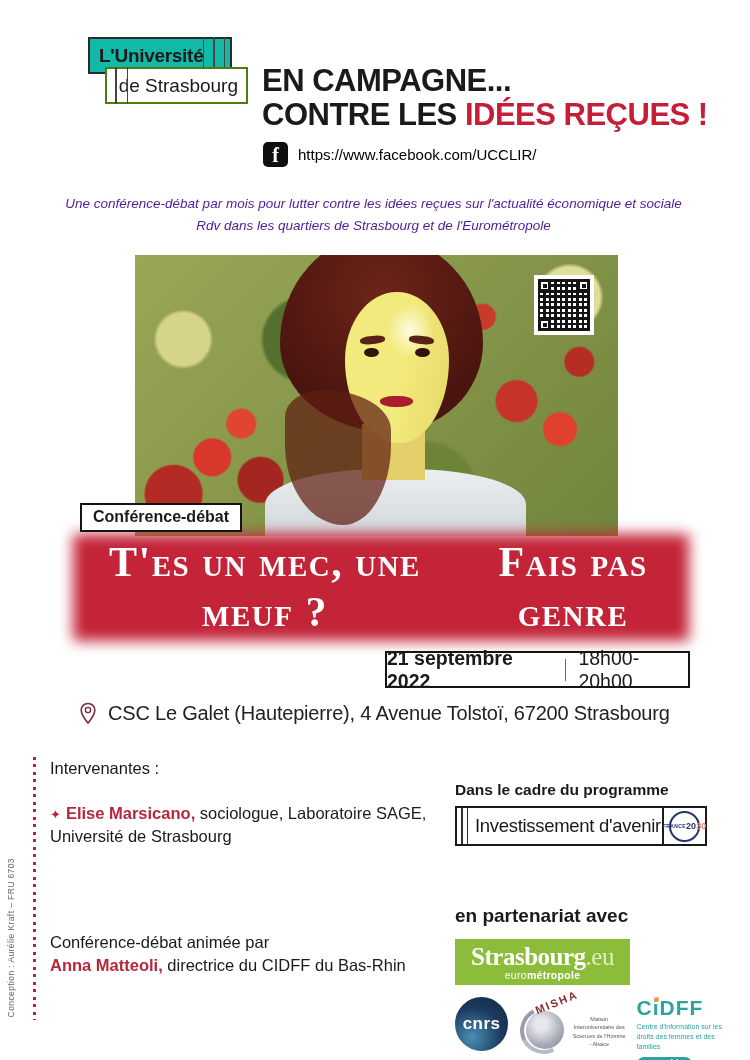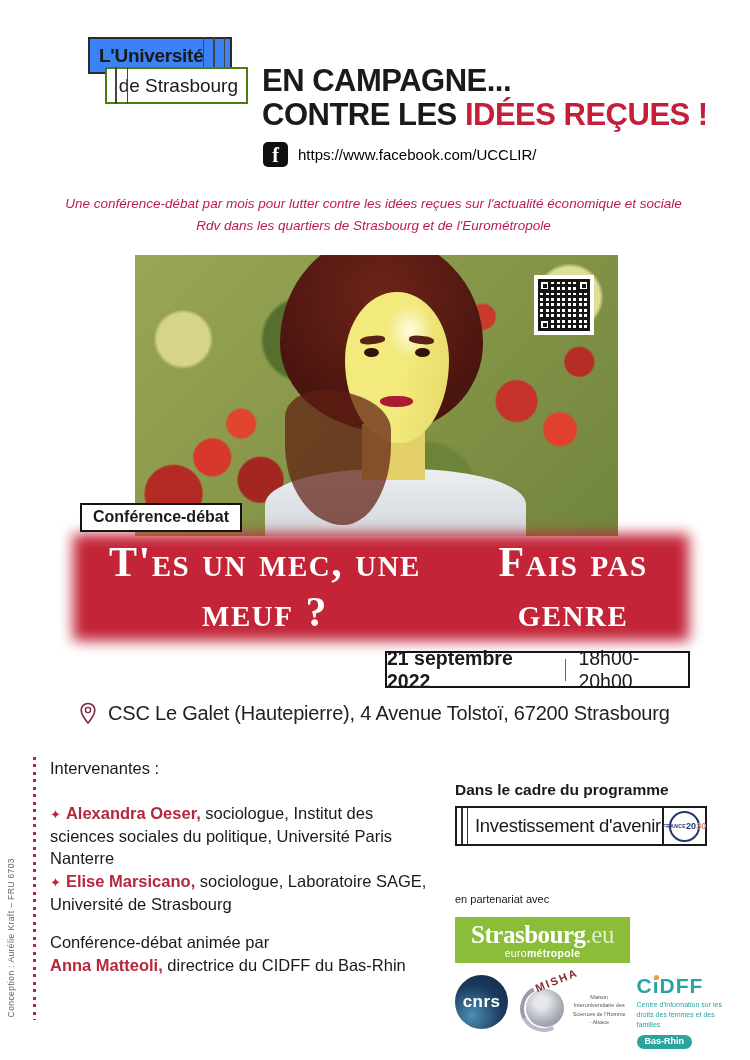--- a/index.html
+++ b/index.html
@@ -3,41 +3,41 @@
 <meta charset="utf-8">
 <style>
   html,body{margin:0;padding:0;background:#fff;}
   #poster{
     position:relative; width:750px; height:1060px; background:#fff;
     font-family:"Liberation Sans", sans-serif; color:#1a1a1a; overflow:hidden;
   }
   
   .uni-logo{position:absolute; left:88px; top:37px; width:170px; height:70px;}
   .uni-box1{position:absolute; left:0; top:0; width:144px; height:37px; border:2px solid #2b2b2b;
-    background:#3b82f6; display:flex; align-items:center; padding-left:9px; box-sizing:border-box;
+    background:#14b8a6; display:flex; align-items:center; padding-left:9px; box-sizing:border-box;
     font-size:19px; font-weight:700; letter-spacing:-0.3px;}
   .uni-box1 .bars{position:absolute; right:5px; top:-2px; height:37px; display:flex; gap:9px;}
   .uni-box1 .bars i{display:block; width:1.5px; height:37px; background:#444;}
   .uni-box2{position:absolute; left:17px; top:30px; width:143px; height:37px; border:2px solid #4d7c0f;
     background:#fff; display:flex; align-items:center; justify-content:flex-end; padding-right:8px;
     box-sizing:border-box; font-size:19px;}
   .uni-box2 .bars{position:absolute; left:8px; top:-2px; height:37px; display:flex; gap:10px;}
   .uni-box2 .bars i{display:block; width:1.5px; height:37px; background:#444;}
   
   .main-title{position:absolute; left:262px; top:64px; font-size:31px; font-weight:800;
     letter-spacing:-0.5px; line-height:1.1; white-space:nowrap;}
   .title-red{color:#c41e38;}
   .fb-row{position:absolute; left:263px; top:142px; display:flex; align-items:center; gap:10px;}
   .fb-icon{width:25px; height:25px; background:#0f0f0f; border-radius:5px; color:#fff;
     font-family:"Liberation Serif", serif; font-weight:700; font-size:20px;
     display:flex; align-items:flex-end; justify-content:center; line-height:23px;}
   .fb-url{font-size:15px; color:#000000;}
   
   .tagline{position:absolute; left:0; top:193px; width:747px; text-align:center;
-    font-style:italic; color:#be185d; font-size:13.5px; line-height:1.6;}
+    font-style:italic; color:#4c1d95; font-size:13.5px; line-height:1.6;}
   
   .photo{position:absolute; left:135px; top:255px; width:483px; height:281px; overflow:hidden;
     background-color:#8a9a4c;
     background-image:
       radial-gradient(circle at 8% 85%, #b32b24 0 28px, transparent 30px),
       radial-gradient(circle at 16% 72%, #d8372b 0 18px, transparent 20px),
       radial-gradient(circle at 26% 80%, #a32620 0 22px, transparent 24px),
       radial-gradient(circle at 22% 60%, #e0452f 0 14px, transparent 16px),
       radial-gradient(circle at 79% 52%, #c5332a 0 20px, transparent 22px),
       radial-gradient(circle at 88% 62%, #e2402e 0 16px, transparent 18px),
@@ -115,21 +115,21 @@
   .iv-label{flex:1; font-size:18.5px; letter-spacing:-0.3px; white-space:nowrap;}
   .f2030{width:41px; align-self:stretch; border-left:2px solid #1a1a1a;
     display:flex; align-items:center; justify-content:center;}
   .f2030-circle{width:31px; height:31px; border:2px solid #24356b; border-radius:50%;
     box-sizing:border-box; display:flex; flex-direction:row; align-items:center;
     justify-content:center; font-weight:700;}
   .f2030-top{font-size:5px; color:#24356b; letter-spacing:0.4px;}
   .f2030-bot{font-size:9px; line-height:1; color:#24356b;}
   .f2030-bot .o{color:#e08a70;}
   .partners{position:absolute; left:455px; top:890px; width:280px;}
-  .partners h3{margin:3px 0 12px 0; font-size:11px; font-weight:400;}
+  .partners h3{margin:15px 0 12px 0; font-size:19px; font-weight:700;}
   .stras-box{width:175px; height:46px; background:#8cbd3a; color:#fff; display:flex;
     flex-direction:column; align-items:center; justify-content:center; line-height:1;text-align:center;}
   .stras-main{font-family:"Liberation Serif", serif; font-weight:700; font-size:25px;
     letter-spacing:-0.5px;}
   .stras-main .eu{font-weight:400; color:rgba(255,255,255,0.72);}
   .stras-sub{font-size:10.5px; margin-top:1px; letter-spacing:0.3px;}
   .stras-sub b{font-weight:700;}
   .logo-row{display:flex; align-items:flex-start; gap:12px; margin-top:12px;}
   .cnrs{width:54px; height:54px; border-radius:50%;
     background:radial-gradient(circle at 32% 75%, #4b8fb3, #1b3a5e 55%, #122844 100%);
@@ -234,23 +234,20 @@
     </svg>
     <span>CSC Le Galet (Hautepierre), 4 Avenue Tolstoï, 67200 Strasbourg</span>
   </div>
 
   <div class="dotline"></div>
   <div class="credit">Conception : Aurélie Kraft – FRU 6703</div>
 
   <div class="speakers">
     <h3>Intervenantes :</h3>
     <div class="sp-item">
-      <span class="bullet">✦</span><span class="sp-name">Alexandra Oeser,</span><span> sociologue, Institut des sciences sociales du politique, Université Paris Nanterre</span>
-    </div>
-    <div class="sp-item">
       <span class="bullet">✦</span><span class="sp-name">Elise Marsicano,</span><span> sociologue, Laboratoire SAGE, Université de Strasbourg</span>
     </div>
   </div>
 
   <div class="moderation">
     <div>Conférence-débat animée par</div>
     <div><span class="mod-name">Anna Matteoli,</span><span> directrice du CIDFF du Bas-Rhin</span></div>
   </div>
 
   <div class="program">

